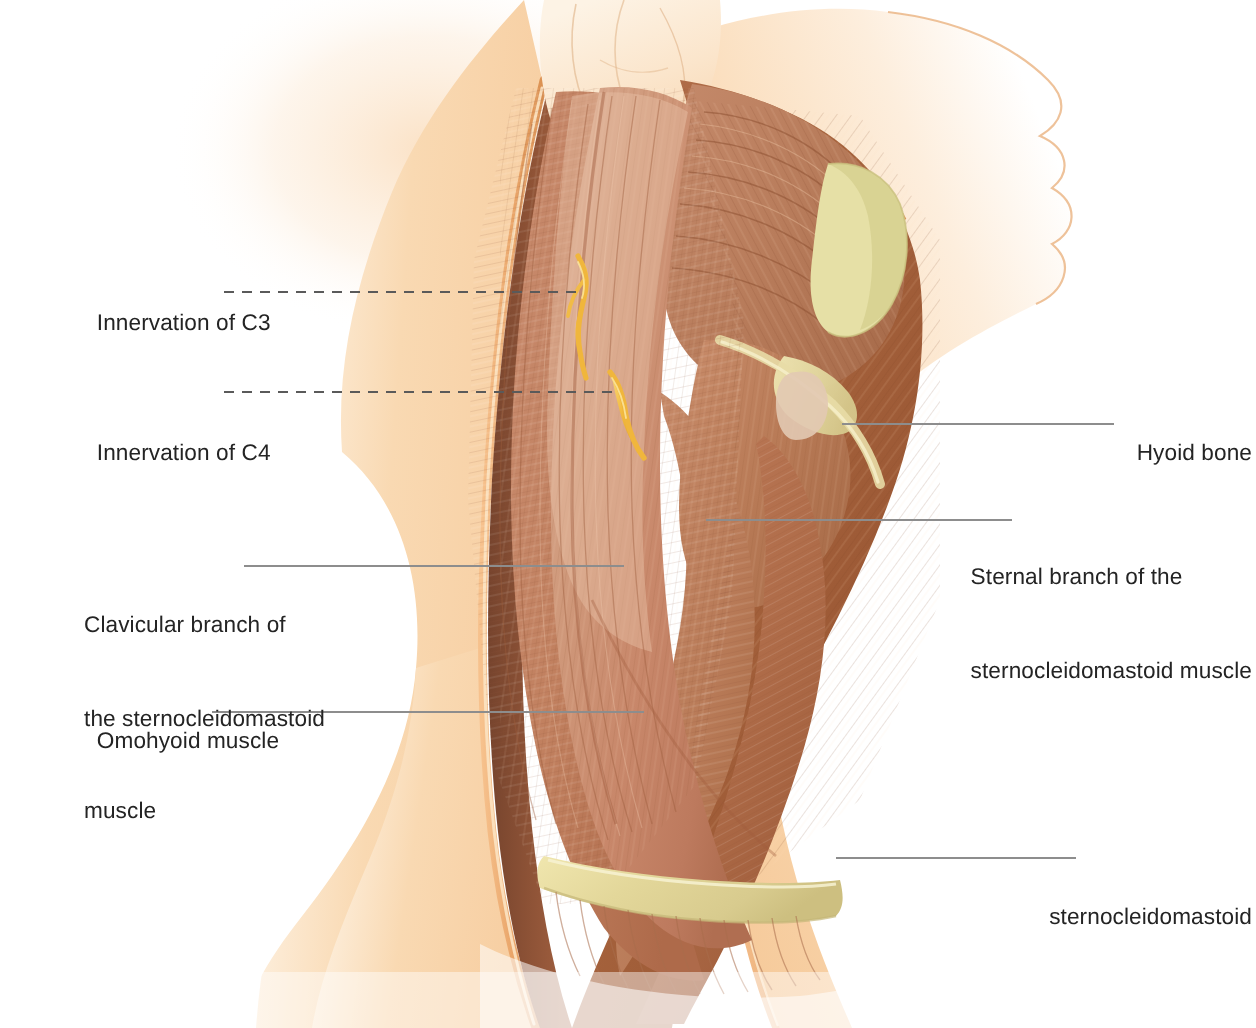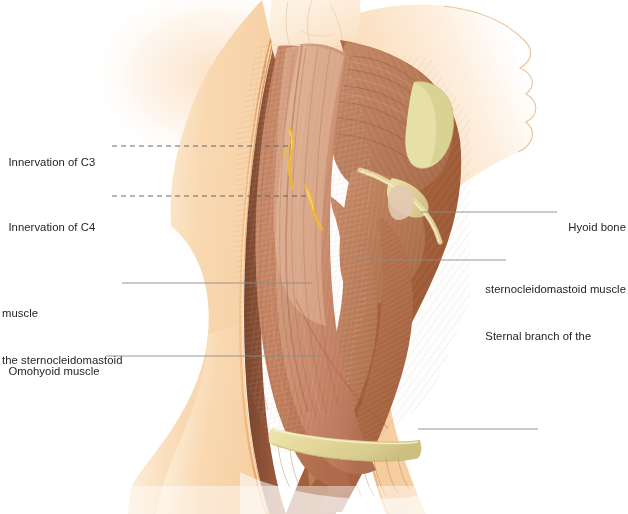--- a/index.html
+++ b/index.html
@@ -14,20 +14,21 @@
     position:absolute;left:0;top:0;width:628px;height:514px;
   }
   .label{
     position:absolute;
     font-family:"Liberation Sans", sans-serif;
     font-size:11.3px;
     line-height:15.5px;
     color:#242424;
     white-space:pre;
     letter-spacing:0.05px;
+    margin-left:40px;
   }
   .label.left{text-align:left;}
   .label.right{text-align:left;}
 </style>
 </head>
 <body>
 
 <svg id="figure" viewBox="0 0 628 514" xmlns="http://www.w3.org/2000/svg">
   <defs>
 
@@ -409,32 +410,34 @@
 
 <div class="label left" style="left:2px; top:139px;">
   <span>Innervation of C3</span>
 </div>
 
 <div class="label left" style="left:2px; top:204px;">
   <span>Innervation of C4</span>
 </div>
 
 <div class="label left" style="left:2px; top:275px;">
+  <div>Clavicular branch of</div>
+  <div>the sternocleidomastoid</div>
   <div>muscle</div>
-  <div>the sternocleidomastoid</div>
 </div>
 
 <div class="label left" style="left:2px; top:348px;text-align:center;">
   <span>Omohyoid muscle</span>
 </div>
 
 <div class="label right" style="right:2px; top:204px;">
   <span>Hyoid bone</span>
 </div>
 
 <div class="label right" style="right:2px; top:251px;">
+  <div>Sternal branch of the</div>
   <div>sternocleidomastoid muscle</div>
-  <div>Sternal branch of the</div>
 </div>
 
 <div class="label right" style="right:2px; top:421px;">
+  <div>sternocleidomastoid</div>
   
 </div>
 
 </body></html>

